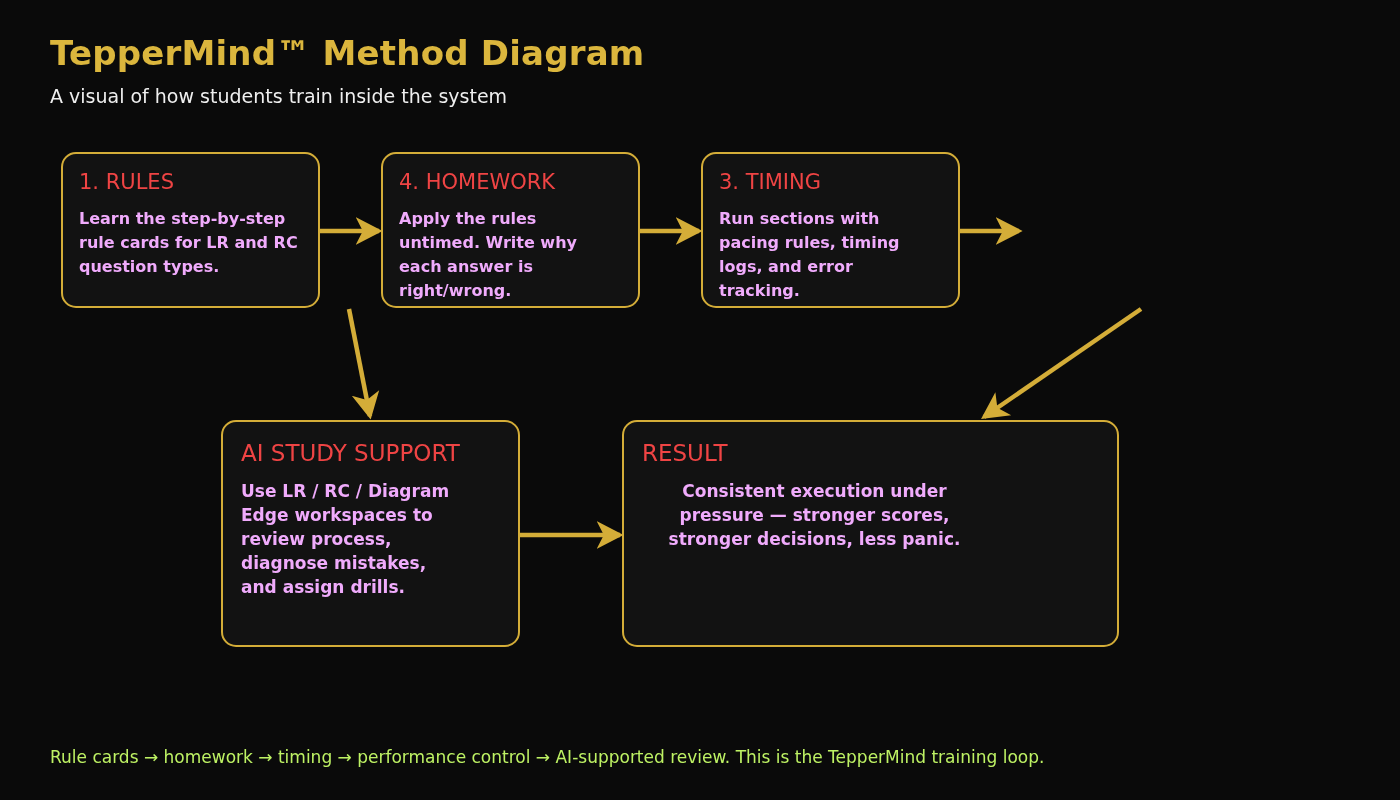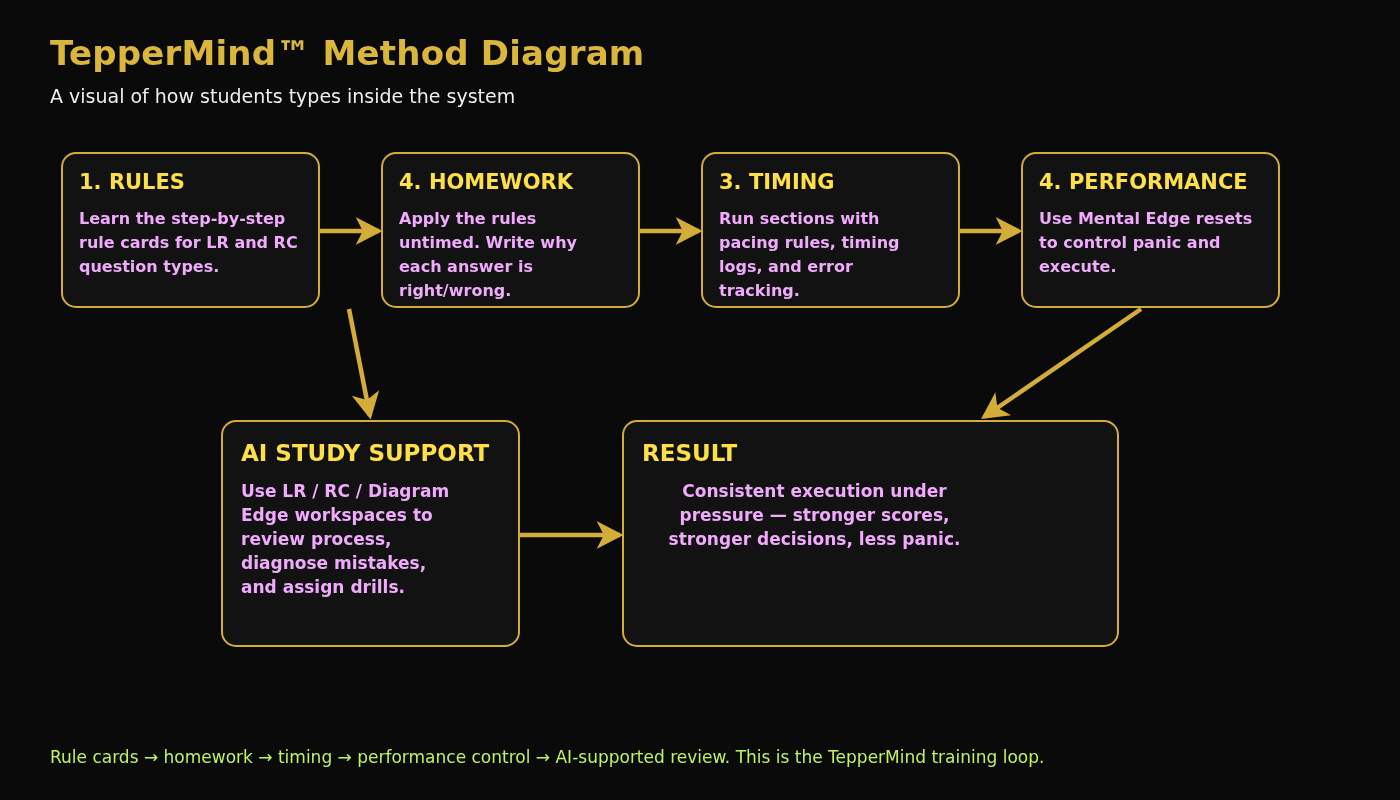--- a/index.html
+++ b/index.html
@@ -40,22 +40,22 @@
 
   
   .node {
     position:absolute;
     background:#121212;
     border:2.5px solid #d4ad38;
     border-radius:15px;
   }
   .node-title {
     position:absolute;
-    font-weight:bold;
-    color:#fde047;
+    font-weight:normal;
+    color:#ef4444;
     white-space:nowrap;
   }
   .node-body {
     position:absolute;
     color:#f0abfc;
     font-weight:700;
   }
 
   
   .row-top { top:152px; height:156px; }
@@ -84,21 +84,21 @@
     font-size:17px; color:#bef264;
     white-space:nowrap;
   }
 </style>
 </head>
 <body>
 
 <div id="canvas">
 
   <div id="page-title">TepperMind™ Method Diagram</div>
-  <div id="page-subtitle">A visual of how students types inside the system</div>
+  <div id="page-subtitle">A visual of how students train inside the system</div>
 
   <svg id="connectors" viewBox="0 0 1400 800" width="1400" height="800" xmlns="http://www.w3.org/2000/svg">
     <defs>
       <marker id="ah" markerWidth="7" markerHeight="7" refX="5.2" refY="3.5" orient="auto" markerUnits="strokeWidth">
         <path d="M0,0.4 L6,3.5 L0,6.6 L1.6,3.5 Z" fill="#d4ad38"></path>
       </marker>
     </defs>
 
     <g stroke="#d4ad38" stroke-width="4.5" fill="none" marker-end="url(#ah)">
       <line x1="320" y1="231" x2="379" y2="231"></line>
@@ -118,24 +118,20 @@
   <div class="node row-top" id="node-homework">
     <div class="node-title">4. HOMEWORK</div>
     <div class="node-body" style="width:195px;">Apply the rules untimed. Write why each answer is right/wrong.</div>
   </div>
 
   <div class="node row-top" id="node-timing">
     <div class="node-title">3. TIMING</div>
     <div class="node-body" style="width:195px;">Run sections with pacing rules, timing logs, and error tracking.</div>
   </div>
 
-  <div class="node row-top" id="node-performance">
-    <div class="node-title">4. PERFORMANCE</div>
-    <div class="node-body" style="width:227px;">Use Mental Edge resets to control panic and execute.</div>
-  </div>
 
   <div class="node row-bottom" id="node-ai-support">
     <div class="node-title">AI STUDY SUPPORT</div>
     <div class="node-body" style="width:225px;">Use LR / RC / Diagram Edge workspaces to review process, diagnose mistakes, and assign drills.</div>
   </div>
 
   <div class="node row-bottom" id="node-result">
     <div class="node-title">RESULT</div>
     <div class="node-body" style="width:345px;">Consistent execution under pressure — stronger scores, stronger decisions, less panic.</div>
   </div>

